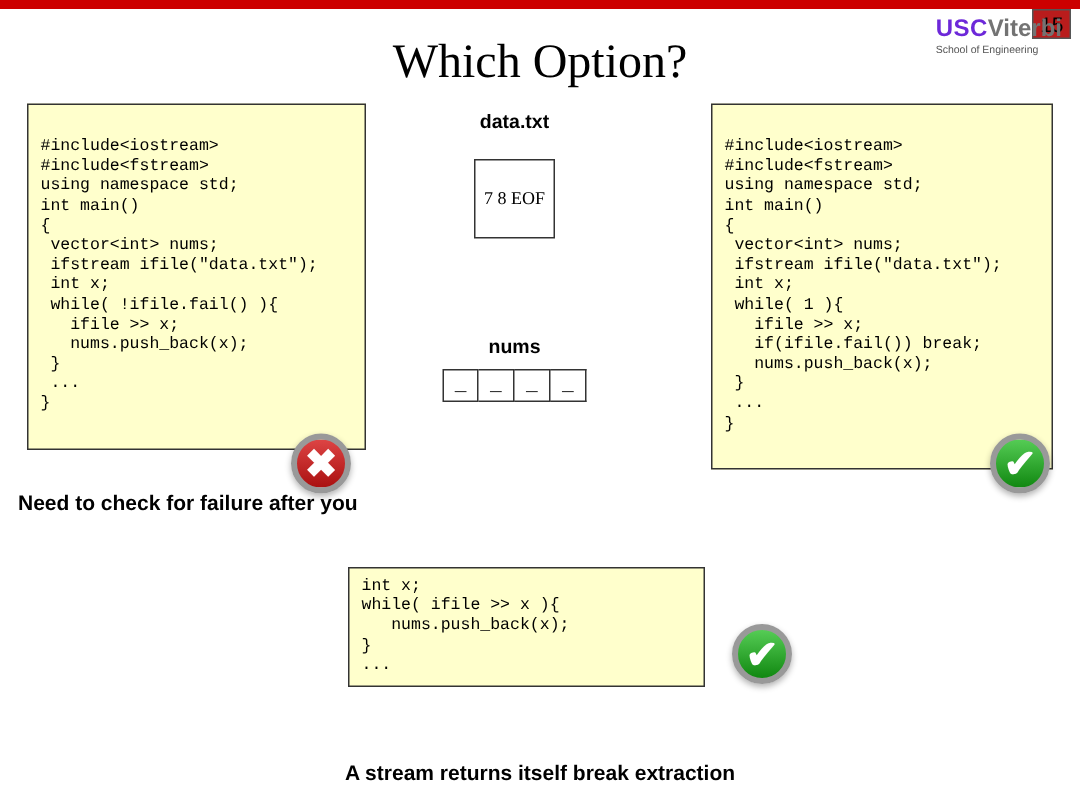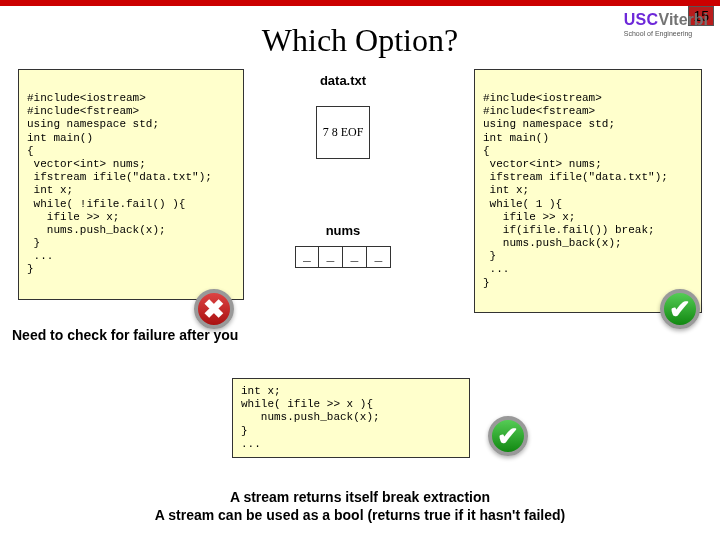--- a/index.html
+++ b/index.html
@@ -100,14 +100,13 @@
 
 <div class="smallcode">int x;
 while( ifile &gt;&gt; x ){
    nums.push_back(x);
 }
 ...</div>
 <div class="badge good badge-bottom">✔</div>
 
 <div class="footer">
   <div>A stream returns itself break extraction</div>
-  <div>A stream can be used as a bool (returns true if it hasn't failed)</div>
 </div>
 
 </body></html>

